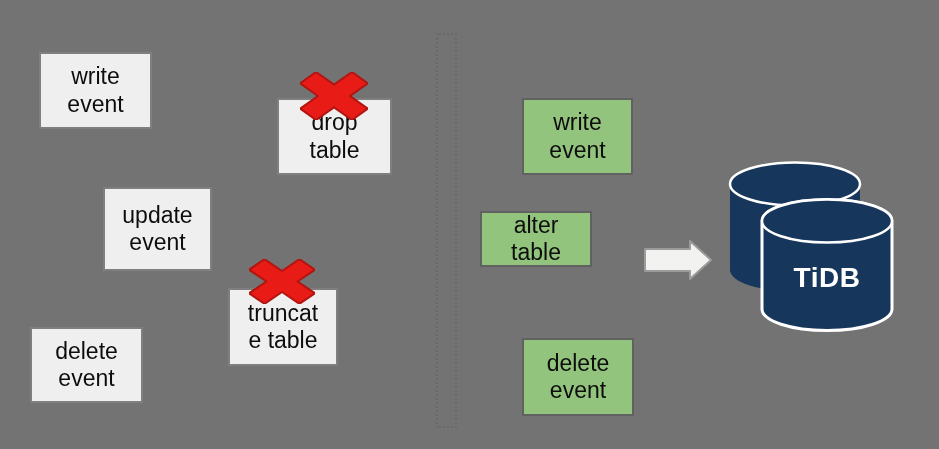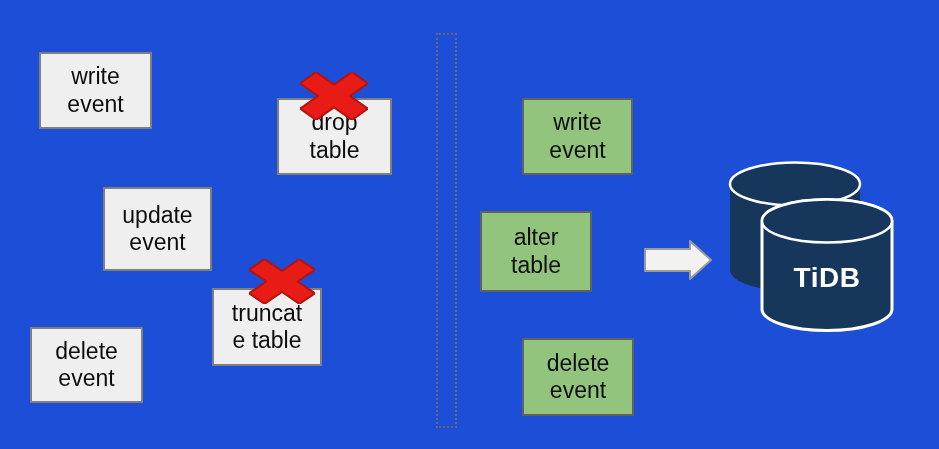--- a/index.html
+++ b/index.html
@@ -5,21 +5,21 @@
   html, body {
     margin: 0;
     padding: 0;
     background: #ffffff;
     font-family: "Liberation Sans", sans-serif;
   }
   .canvas {
     position: relative;
     width: 939px;
     height: 449px;
-    background: #1d4ed8;
+    background: #737373;
     overflow: hidden;
   }
   .box {
     position: absolute;
     box-sizing: border-box;
     display: flex;
     align-items: center;
     justify-content: center;
     text-align: center;
     white-space: pre-line;
@@ -92,21 +92,21 @@
   <div class="box gray" style="left:277px; top:98px; width:115px; height:77px;">
     <span>drop
 table</span>
   </div>
 
   <div class="box gray" style="left:103px; top:187px; width:109px; height:84px;">
     <span>update
 event</span>
   </div>
 
-  <div class="box gray" style="left:212px; top:288px; width:110px; height:78px;">
+  <div class="box gray" style="left:228px; top:288px; width:110px; height:78px;">
     <span>truncat
 e table</span>
   </div>
 
   <div class="box gray" style="left:30px; top:327px; width:113px; height:76px;">
     <span>delete
 event</span>
   </div>
 
   <svg class="icon-abs" style="left:300px; top:72px;" width="68" height="48" viewBox="0 0 68 48" aria-hidden="true">
@@ -117,21 +117,21 @@
     <polygon class="xmark" vector-effect="non-scaling-stroke" transform="translate(33,22.5) scale(1.048,0.71) rotate(45)" points="34,-10.5 10.5,-10.5 10.5,-34 -10.5,-34 -10.5,-10.5 -34,-10.5 -34,10.5 -10.5,10.5 -10.5,34 10.5,34 10.5,10.5 34,10.5"></polygon>
   </svg>
 
   <div class="divider"></div>
 
   <div class="box green" style="left:522px; top:98px; width:111px; height:77px;">
     <span>write
 event</span>
   </div>
 
-  <div class="box green" style="left:480px; top:211px; width:112px; height:81px;">
+  <div class="box green" style="left:480px; top:211px; width:112px; height:56px;">
     <span>alter
 table</span>
   </div>
 
   <div class="box green" style="left:522px; top:338px; width:112px; height:78px;">
     <span>delete
 event</span>
   </div>
 
   <svg class="icon-abs" style="left:643px; top:237px;" width="70" height="46" viewBox="0 0 70 46" aria-hidden="true">

